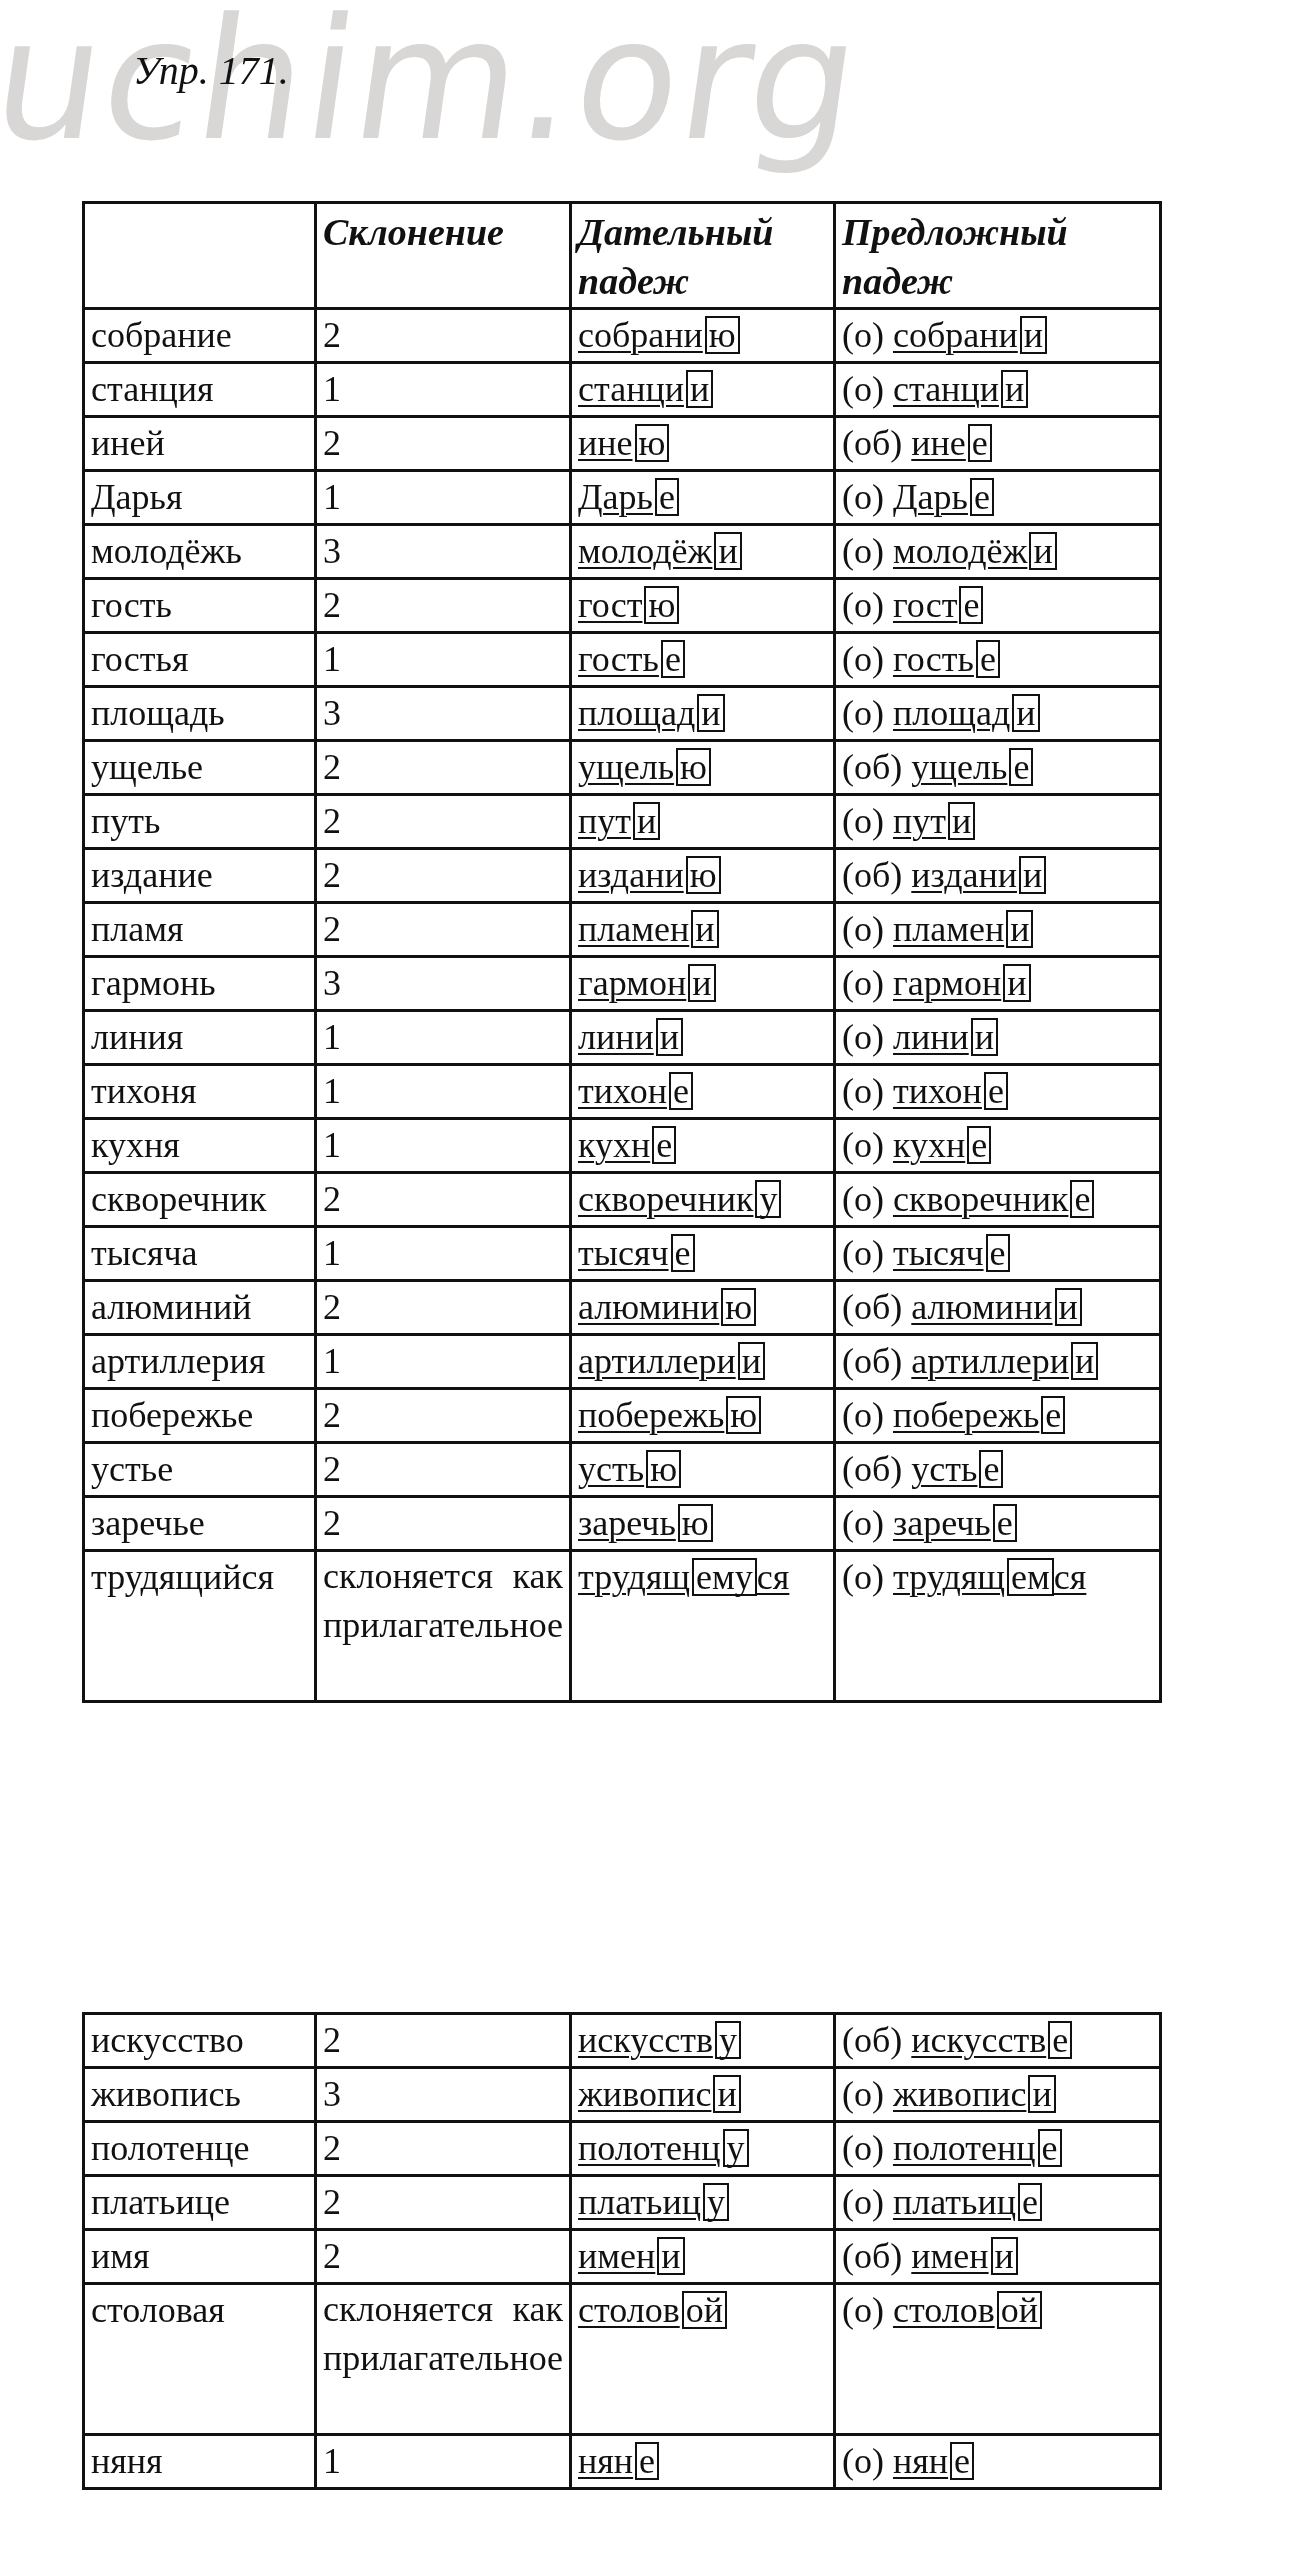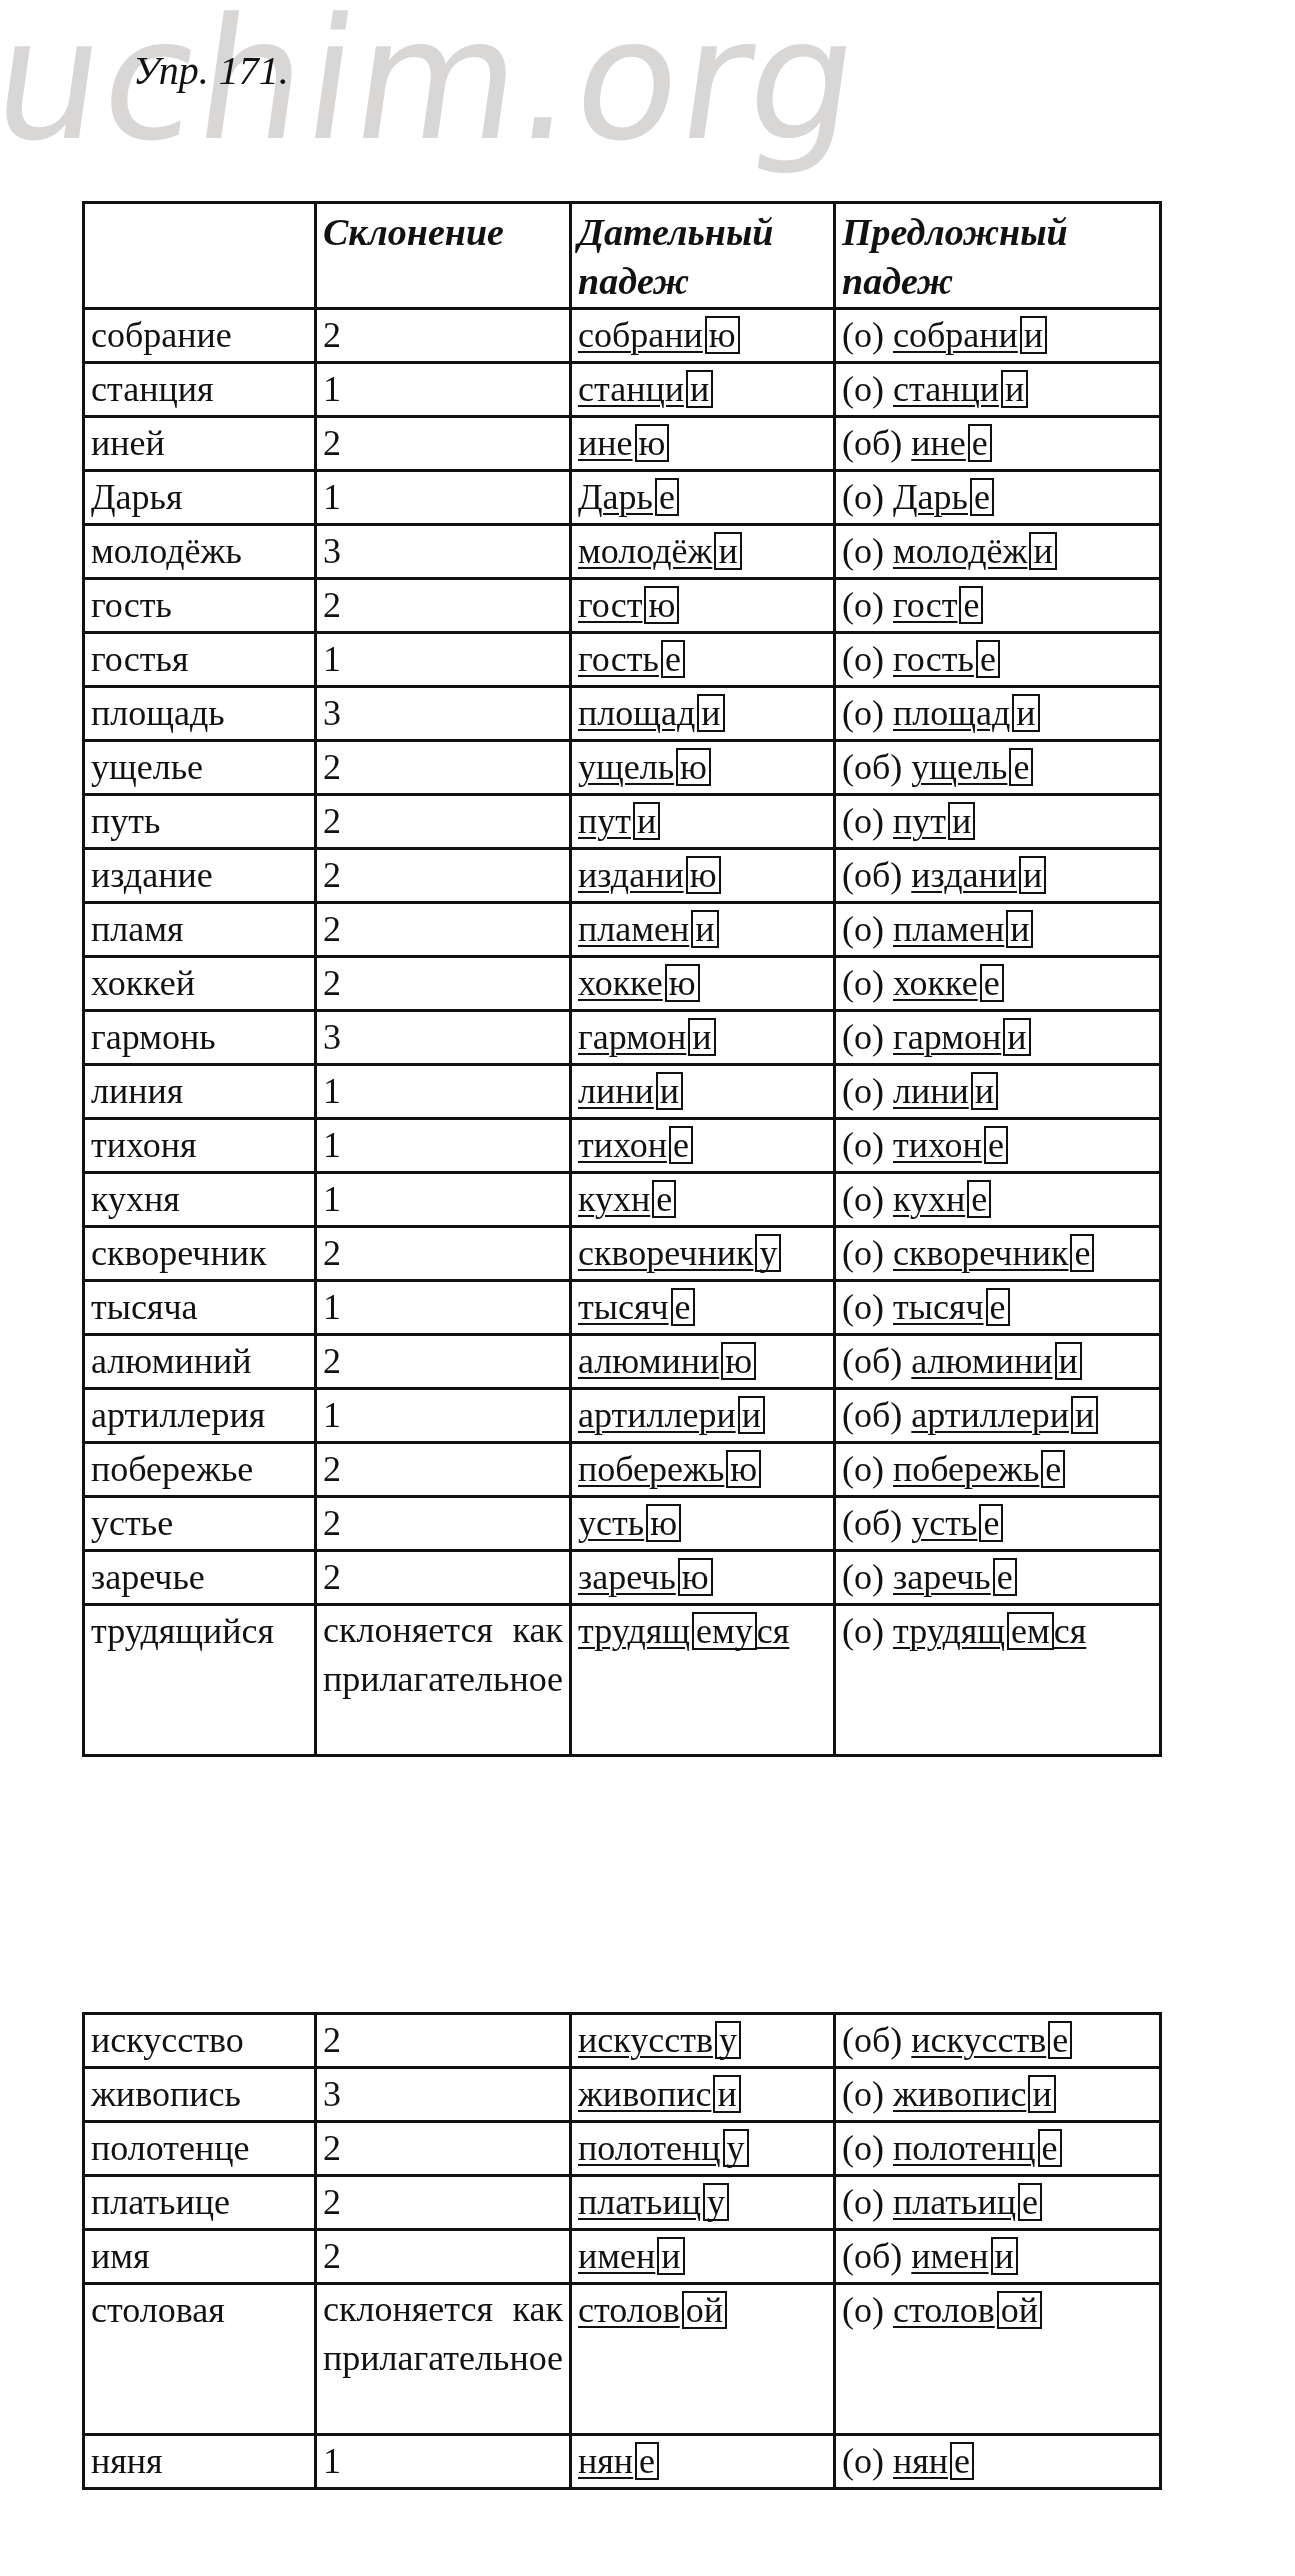--- a/index.html
+++ b/index.html
@@ -109,26 +109,20 @@
         <td><span class="stem">издани</span><span class="end">ю</span></td>
         <td><span>(об)</span> <span class="stem">издани</span><span class="end">и</span></td>
       </tr>
       <tr class="r">
         <td>пламя</td>
         <td>2</td>
         <td><span class="stem">пламен</span><span class="end">и</span></td>
         <td><span>(о)</span> <span class="stem">пламен</span><span class="end">и</span></td>
       </tr>
       <tr class="r">
-        <td>хоккей</td>
-        <td>2</td>
-        <td><span class="stem">хокке</span><span class="end">ю</span></td>
-        <td><span>(о)</span> <span class="stem">хокке</span><span class="end">е</span></td>
-      </tr>
-      <tr class="r">
         <td>гармонь</td>
         <td>3</td>
         <td><span class="stem">гармон</span><span class="end">и</span></td>
         <td><span>(о)</span> <span class="stem">гармон</span><span class="end">и</span></td>
       </tr>
       <tr class="r">
         <td>линия</td>
         <td>1</td>
         <td><span class="stem">лини</span><span class="end">и</span></td>
         <td><span>(о)</span> <span class="stem">лини</span><span class="end">и</span></td>

